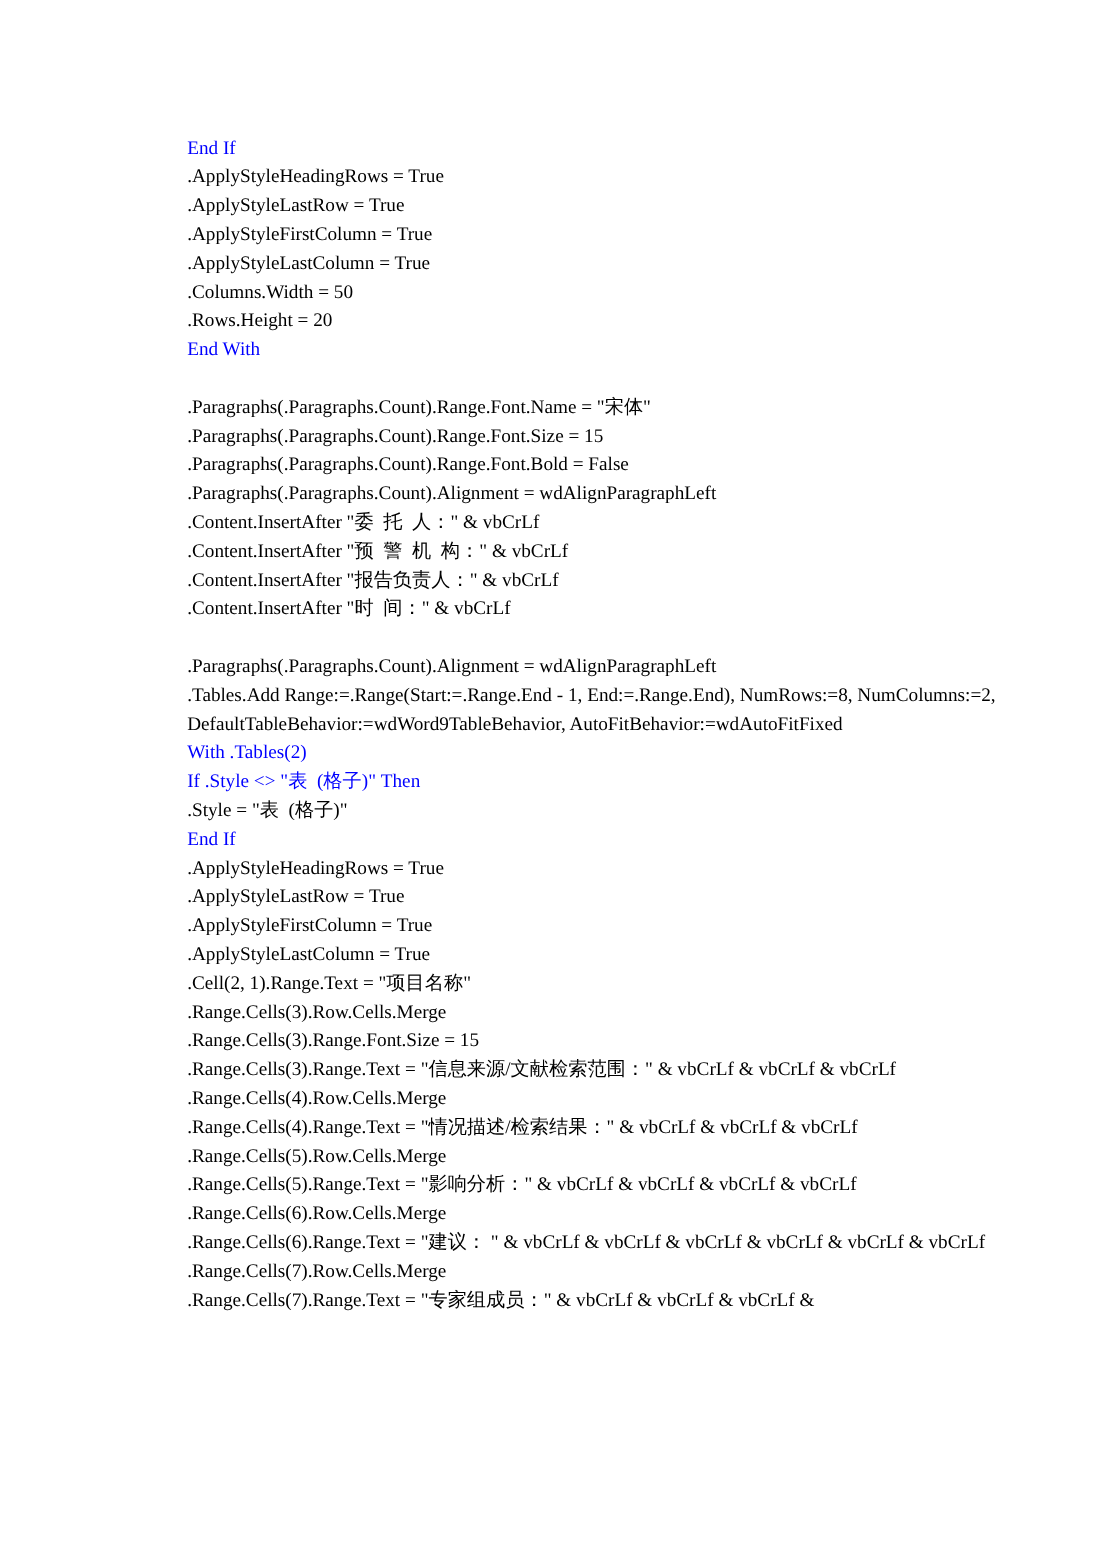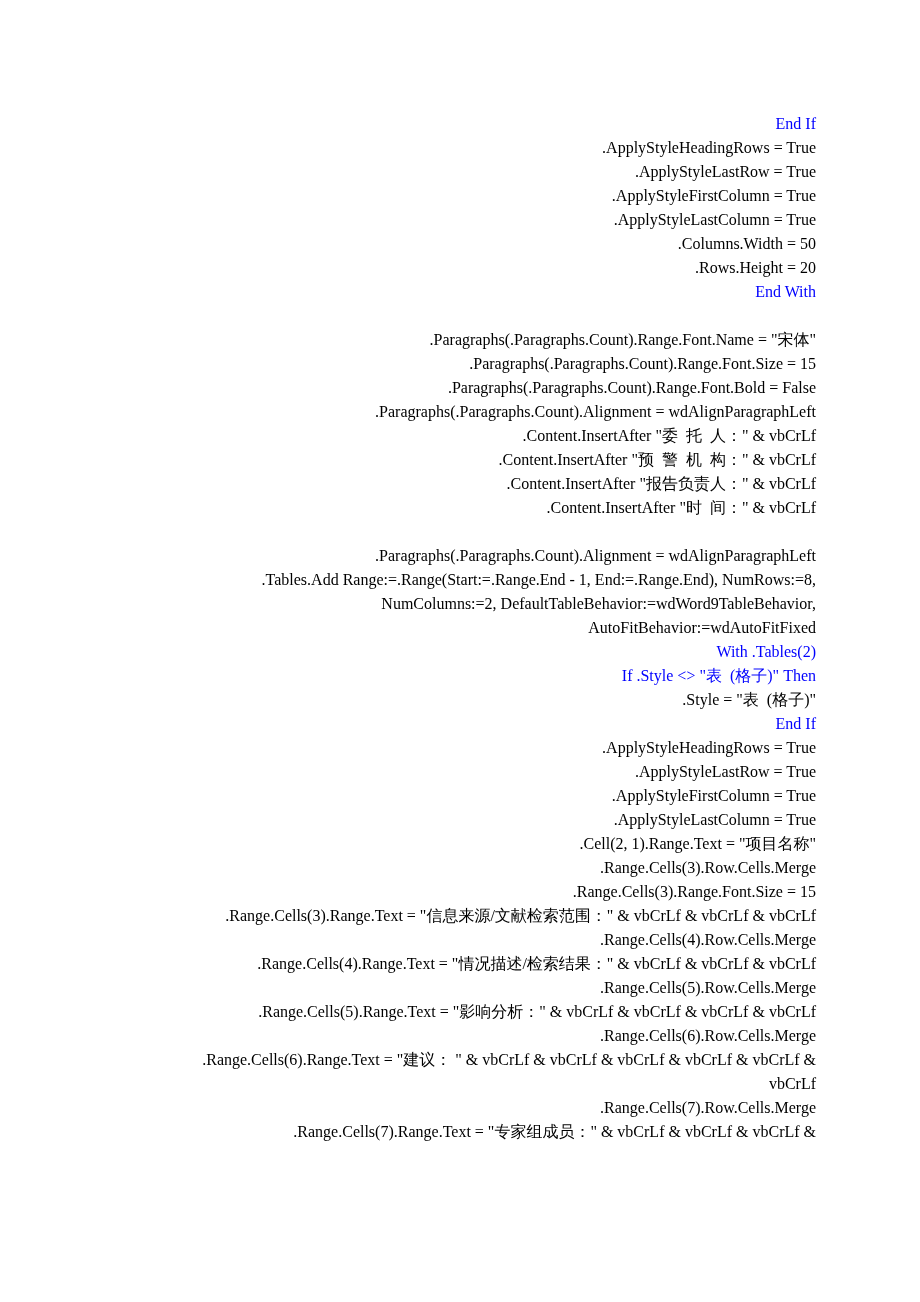--- a/index.html
+++ b/index.html
@@ -6,22 +6,21 @@
     margin: 0;
     padding: 0;
     background: #ffffff;
     font-family: "Times New Roman", "SimSun", serif;
     font-size: 16px;
     line-height: 1.5;
   }
   .page {
     width: 920px;
     box-sizing: border-box;
-    padding: 112px 104px 40px 156px;
-    text-align: right;
+    padding: 112px 71px 40px 156px;
   }
   .code-block {
     white-space: pre-wrap;
     word-break: break-word;
   }
   .kw { color: #0000ff; }
   .lit { color: #000000; }
   .blank-line { height: 24px; }
 </style>
 </head>

